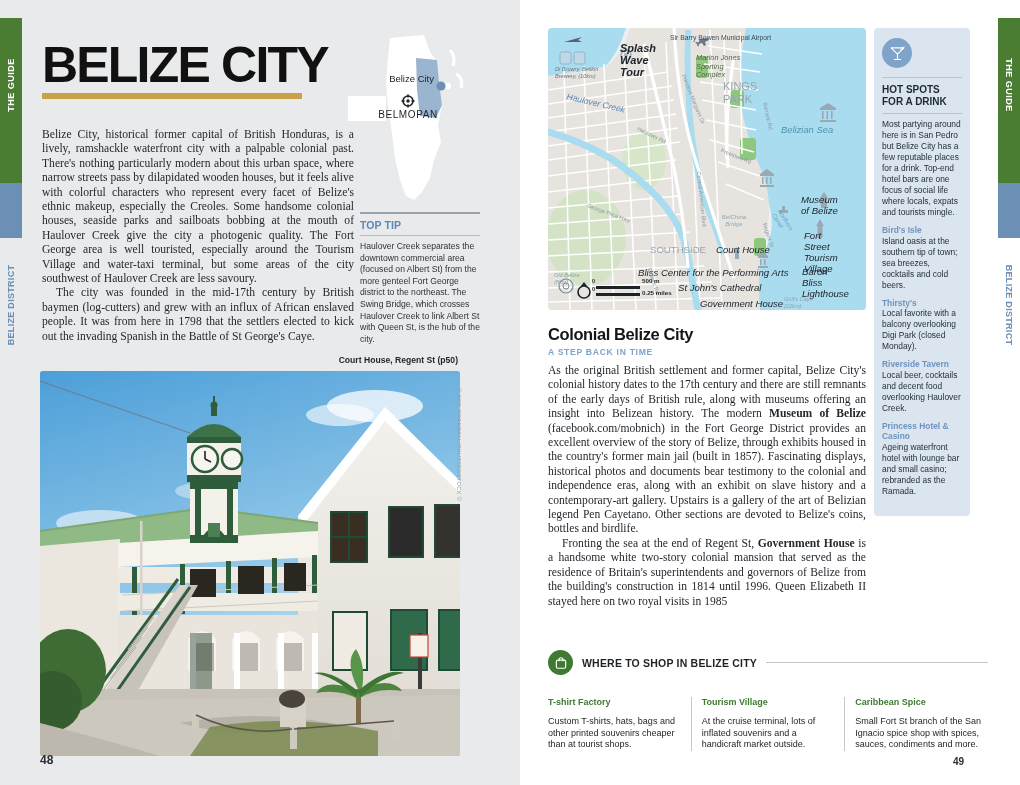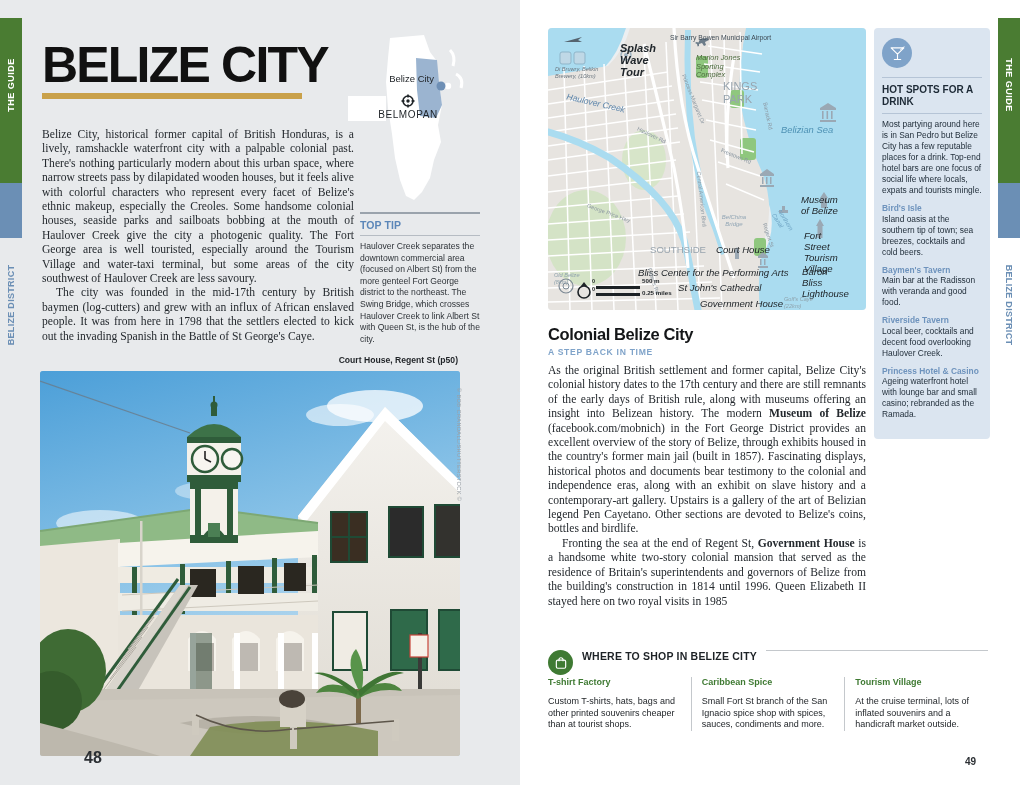--- a/index.html
+++ b/index.html
@@ -101,31 +101,31 @@
   }
   #photo-credit {
     position:absolute; left:462px; top:388px;
     font-size:5.6px; color:#9aa0a6; letter-spacing:0.4px;
     white-space:nowrap;
     transform:rotate(90deg); transform-origin:left top;
   }
 
   #pg-left-num {
     position:absolute; left:40px; bottom:18px;
-    font-size:16px; font-weight:700; color:#2b2f33;margin-left:44px;
+    font-size:12px; font-weight:700; color:#2b2f33;
   }
 
   
   #city-map {
     position:absolute; left:28px; top:28px; width:318px; height:282px;
     border-radius:4px; overflow:hidden; background:#eceff1;
   }
 
   #hotspots {
-    position:absolute; left:354px; top:28px; width:116px;
+    position:absolute; left:354px; top:28px; width:96px;
     background:#dbe5f0; border-radius:4px; padding:10px 8px 12px 8px;
   }
   #hotspots .hs-icon {
     width:30px; height:30px; border-radius:50%;
     background:#7fa3c9; display:flex; align-items:center; justify-content:center;
     margin-bottom:9px;
   }
   #hotspots .hs-rule { height:1px; background:#b5c4d6; margin:0 0 6px 0; }
   #hotspots .hs-title {
     font-size:10px; font-weight:700; color:#1d2a36; line-height:12px;
@@ -153,41 +153,41 @@
   #section-body {
     font-family:"Liberation Serif", serif;
     font-size:11.6px; line-height:14.4px; color:#24292e; text-align:justify;
   }
   #section-body p { margin:0; }
   #section-body p + p { text-indent:14px; }
   #section-body b { font-weight:700; }
 
   
   #shop { position:absolute; left:28px; top:650px; width:440px; }
-  #shop-head { display:flex; gap:9px; margin-bottom:2px; }
+  #shop-head { display:flex; align-items:center; gap:9px; margin-bottom:22px; }
   #shop-icon {
     width:25px; height:25px; border-radius:50%; background:#3f7a33;
     display:flex; align-items:center; justify-content:center; flex:0 0 auto;
   }
   #shop-title {
     font-size:10.5px; font-weight:700; color:#1d2226; letter-spacing:0.2px;
     white-space:nowrap;
   }
   #shop-head .head-rule { flex:1; height:1px; background:#c4c8cc; }
   #shop-cols { display:flex; }
   .shop-col { flex:1; padding:0 10px; border-right:1px solid #c4c8cc; }
   .shop-col:first-child { padding-left:0; }
   .shop-col:last-child { border-right:none; padding-right:0; }
   .shop-name {
     font-size:9px; font-weight:700; color:#3f7a33; margin-bottom:9px;
   }
   .shop-desc { font-size:9px; line-height:11.5px; color:#23272b; }
 
   #pg-right-num {
-    position:absolute; right:44px; bottom:18px;
+    position:absolute; right:56px; bottom:18px;
     font-size:10px; font-weight:700; color:#2b2f33;
   }
 
   .map-lbl { position:absolute; white-space:nowrap; pointer-events:none; }
 </style>
 </head>
 <body>
 
 <div id="spread">
 
@@ -564,22 +564,22 @@
       <div class="hs-rule"></div>
       <div class="hs-title">HOT SPOTS FOR A DRINK</div>
       <div class="hs-rule2"></div>
       <div class="hs-intro">Most partying around here is in San Pedro but Belize City has a few reputable places for a drink. Top-end hotel bars are one focus of social life where locals, expats and tourists mingle.</div>
 
       <div class="hs-item">
         <div class="hs-item-name">Bird's Isle</div>
         <div class="hs-item-desc">Island oasis at the southern tip of town; sea breezes, cocktails and cold beers.</div>
       </div>
       <div class="hs-item">
-        <div class="hs-item-name">Baymen's Tavern</div>
-        <div class="hs-item-desc">Main bar at the Radisson with veranda and good food.</div>
+        <div class="hs-item-name">Thirsty's</div>
+        <div class="hs-item-desc">Local favorite with a balcony overlooking Digi Park (closed Monday).</div>
       </div>
       <div class="hs-item">
         <div class="hs-item-name">Riverside Tavern</div>
         <div class="hs-item-desc">Local beer, cocktails and decent food overlooking Haulover Creek.</div>
       </div>
       <div class="hs-item">
         <div class="hs-item-name">Princess Hotel &amp; Casino</div>
         <div class="hs-item-desc">Ageing waterfront hotel with lounge bar and small casino; rebranded as the Ramada.</div>
       </div>
     </div>
@@ -603,26 +603,26 @@
         </div>
         <div id="shop-title">WHERE TO SHOP IN BELIZE CITY</div>
         <div class="head-rule"></div>
       </div>
       <div id="shop-cols">
         <div class="shop-col">
           <div class="shop-name">T-shirt Factory</div>
           <div class="shop-desc">Custom T-shirts, hats, bags and other printed souvenirs cheaper than at tourist shops.</div>
         </div>
         <div class="shop-col">
+          <div class="shop-name">Tourism Village</div>
+          <div class="shop-desc">At the cruise terminal, lots of inflated souvenirs and a handicraft market outside.</div>
+        </div>
+        <div class="shop-col">
           <div class="shop-name">Caribbean Spice</div>
           <div class="shop-desc">Small Fort St branch of the San Ignacio spice shop with spices, sauces, condiments and more.</div>
         </div>
-        <div class="shop-col">
-          <div class="shop-name">Tourism Village</div>
-          <div class="shop-desc">At the cruise terminal, lots of inflated souvenirs and a handicraft market outside.</div>
-        </div>
       </div>
     </div>
 
     <div id="pg-right-num">49</div>
   </div>
 
 </div>
 
 </body></html>

